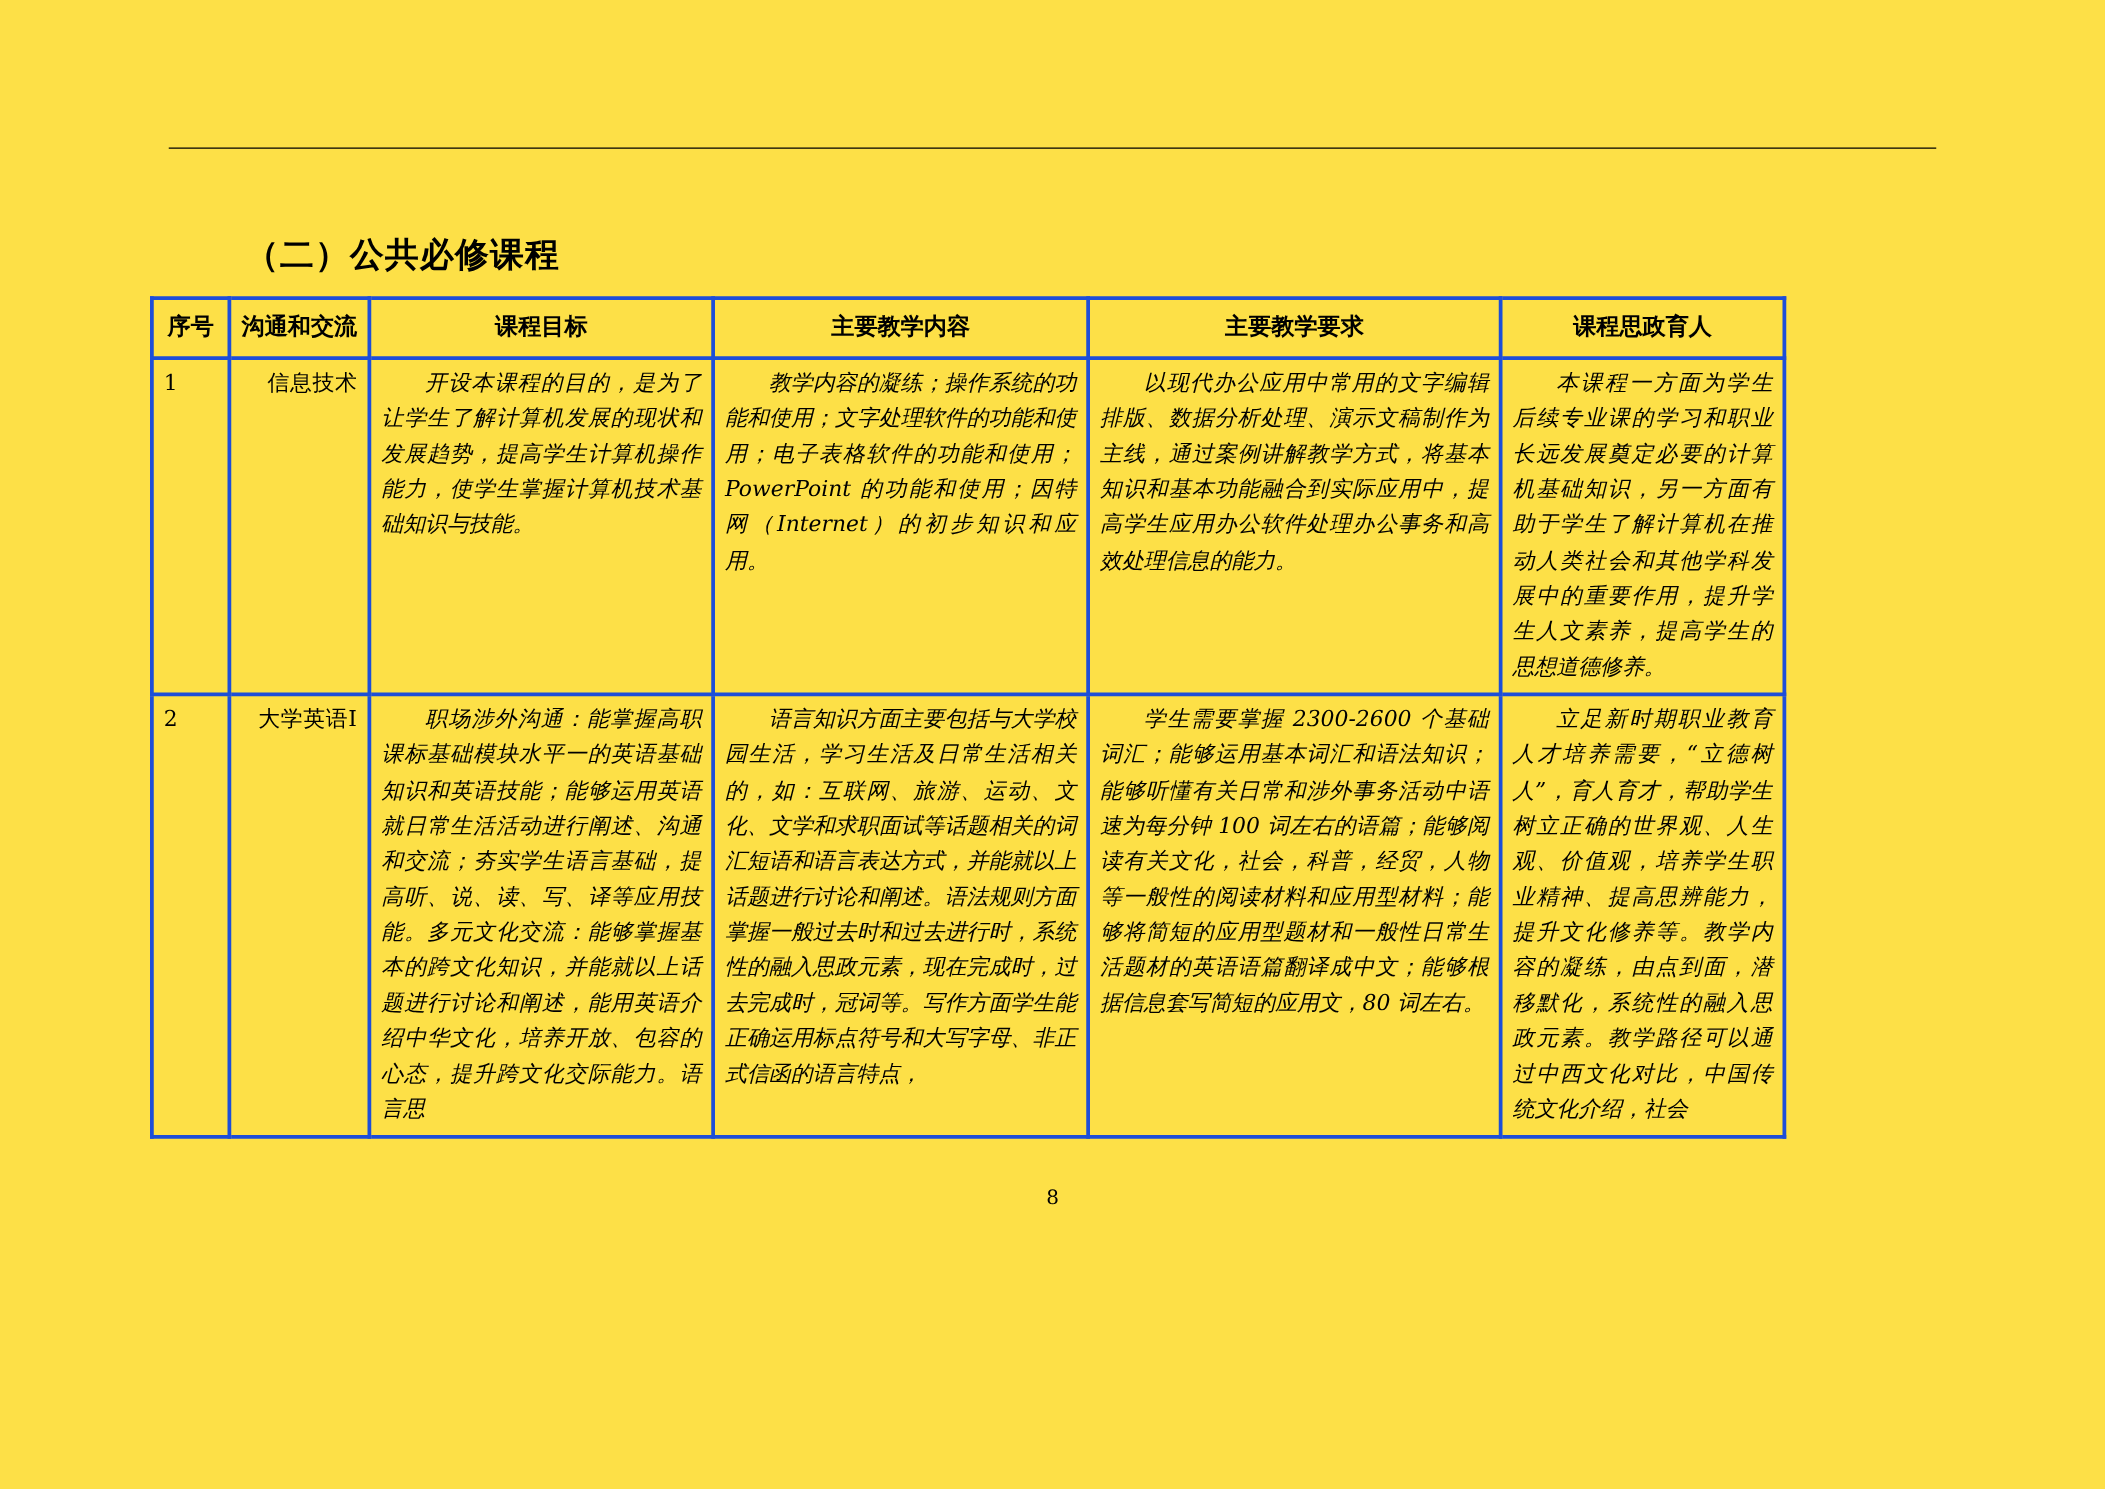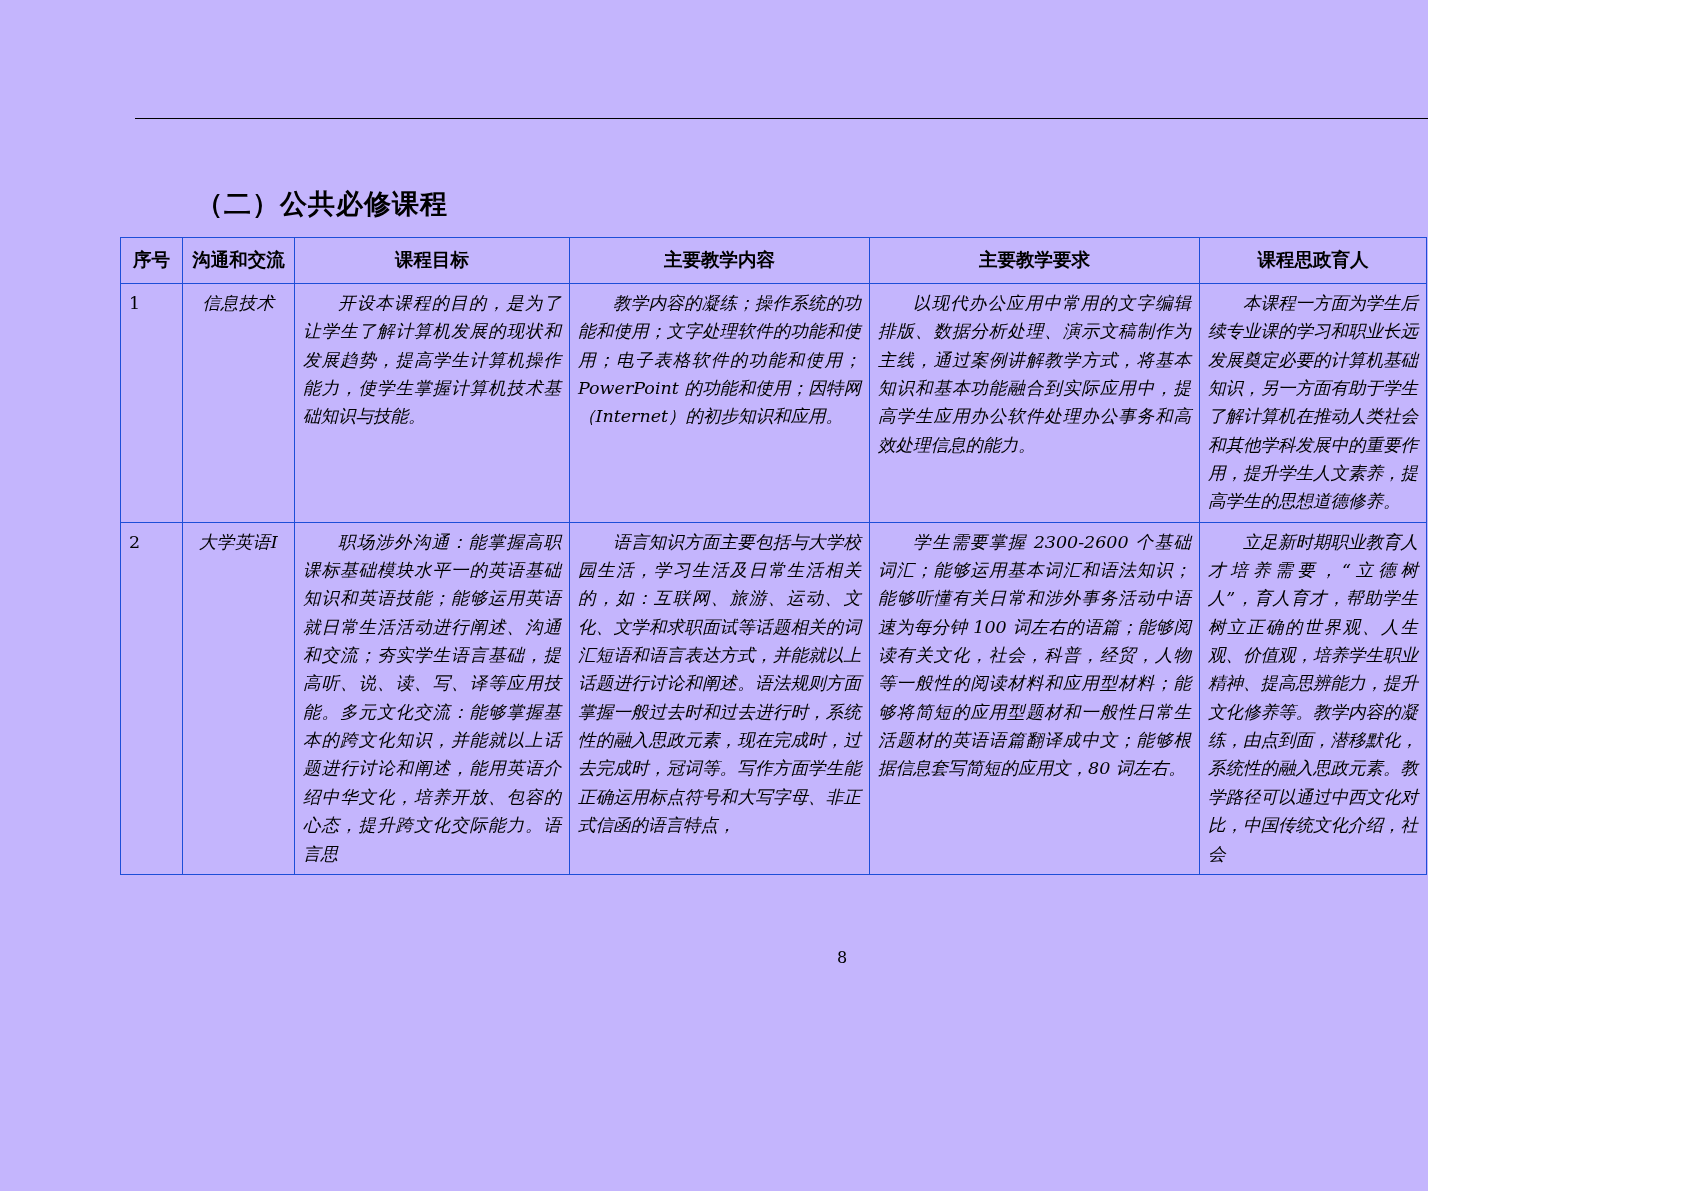--- a/index.html
+++ b/index.html
@@ -6,23 +6,23 @@
     margin: 0;
     padding: 0;
     background: #ffffff;
   }
   body {
     font-family: "DejaVu Serif", "Liberation Serif", serif;
     color: #000000;
   }
   .page {
     position: relative;
-    width: 1428px;
+    width: 1684px;
     height: 1191px;
-    background: #c4b5fd;
+    background: #fde047;
     box-sizing: border-box;
     overflow: hidden;
   }
   .header-rule {
     position: absolute;
     left: 135px;
     top: 118px;
     width: 1414px;
     height: 0;
     border-top: 1.5px solid #000;
@@ -40,41 +40,40 @@
   table.course-table {
     position: absolute;
     left: 120px;
     top: 237px;
     width: 1306px;
     border-collapse: collapse;
     table-layout: fixed;
   }
   table.course-table th,
   table.course-table td {
-    border: 1px solid #1d4ed8;
+    border: 3px solid #1d4ed8;
     vertical-align: top;
     padding: 5px 8px 6px 8px;
     font-size: 17.5px;
     line-height: 1.62;
   }
   table.course-table th {
     text-align: center;
     font-weight: bold;
     font-size: 18.5px;
     padding: 7px 4px 8px 4px;
     vertical-align: middle;
   }
   td.idx {
     text-align: left;
     font-family: "DejaVu Serif", "Liberation Serif", serif;
   }
   td.cname {
-    text-align: center;
+    text-align: right;
     letter-spacing: 0.5px;
-    font-style: italic;
   }
   td.para {
     text-align: justify;
     text-justify: inter-ideograph;
     text-align-last: left;
     font-style: italic;
   }
   td.para .indent {
     display: block;
     text-indent: 2em;

